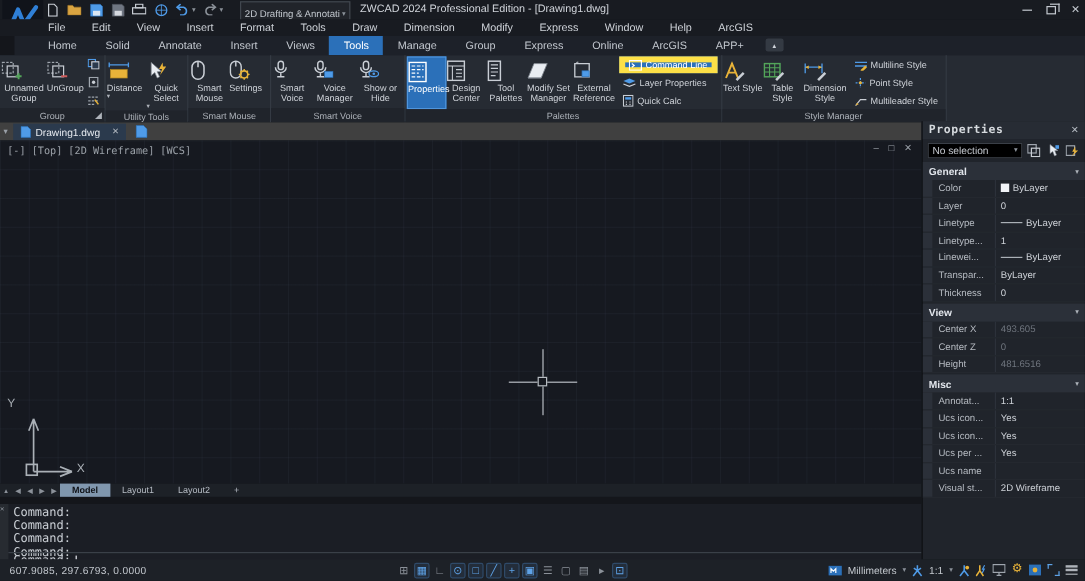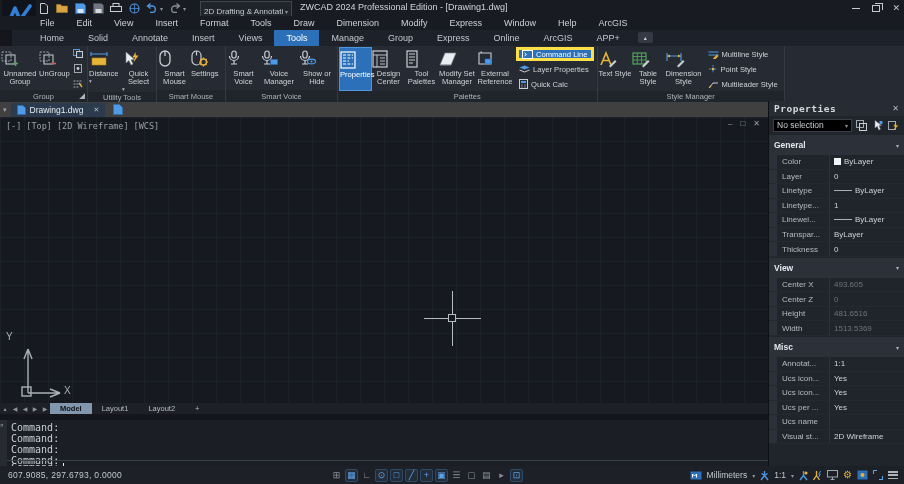--- a/index.html
+++ b/index.html
@@ -39,21 +39,21 @@
   .ricon{height:20px;display:flex;align-items:center;justify-content:center}
   .rtext{font-size:7.6px;line-height:8.2px;text-align:center;color:#ced2d8;margin-top:1px}
   .rbtn.active .rtext{color:#fff}
   .rcaret{font-size:5.5px;color:#aeb3ba;line-height:6px}
   .rlabel{height:12px;background:#20242b;display:flex;align-items:center;justify-content:center;position:relative}
   .rlabel span{font-size:7.5px;color:#aeb3ba}
   .launcher{position:absolute;right:2px;bottom:2px;font-size:5px;color:#8b9199}
   .minicol{display:flex;flex-direction:column;justify-content:space-between;padding:2px 1px;width:14px}
   .stack{display:flex;flex-direction:column;justify-content:center;gap:1px;padding:0 2px}
   .stackbtn{display:flex;align-items:center;gap:3px;height:14px;padding:0 3px;font-size:7.6px;color:#ced2d8;white-space:nowrap}
-  .stackbtn.active{background:#2b70b9;border:3px solid #fde047;color:#fff}
+  .stackbtn.active{background:#2b70b9;border:5px solid #fde047;color:#fff}
   
   #doctabs{position:absolute;left:0;top:102px;width:768px;height:15px;background:#404040;display:flex;align-items:flex-end}
   #doctabs .dcaret{font-size:7px;color:#9aa0a8;margin:0 4px 3px 3px}
   .doctab{height:14px;background:#2b3a4d;border-top:1px solid #3e5activ;display:flex;align-items:center;gap:4px;padding:0 6px;font-size:8.5px;color:#e6eaf0}
   .doctab .dclose{font-size:7px;color:#b6bcc4;margin-left:6px}
   .newdoc{margin:0 0 2px 8px}
   
   #canvas{position:absolute;left:0;top:117px;width:768px;height:286px;background:#161920;overflow:hidden;
     background-image:linear-gradient(rgba(130,150,185,.055) 1px,transparent 1px),linear-gradient(90deg,rgba(130,150,185,.055) 1px,transparent 1px);
     background-size:24px 24px}
@@ -95,21 +95,21 @@
   
   #props{position:absolute;left:768px;top:101px;width:136px;height:365px;background:#20242b;border-left:1px solid #0e1013}
   #ptitle{height:15px;background:#272c34;display:flex;align-items:center;justify-content:space-between;padding:0 5px}
   #ptitle .pt{font-size:9.5px;font-weight:bold;color:#d6dade;font-family:"DejaVu Sans Mono",monospace;letter-spacing:.5px}
   #ptitle .pclose{font-size:8px;color:#b6bcc4}
   #pselrow{height:18px;display:flex;align-items:center;gap:3px;padding:0 4px}
   #pseldrop{flex:1;height:13px;background:#000000;border:1px solid #3a3f47;display:flex;align-items:center;justify-content:space-between;padding:0 3px}
   #pseldrop .seltext{font-size:8.5px;color:#c6cad0}
   #pseldrop .selcaret{font-size:6px;color:#8b9199}
   .pselico{width:13px;height:13px;display:flex;align-items:center;justify-content:center}
-  .phead{height:15px;background:#2b3039;display:flex;align-items:center;justify-content:space-between;padding:10px 5px;margin-top:1px}
+  .phead{height:15px;background:#2b3039;display:flex;align-items:center;justify-content:space-between;padding:5px 5px;margin-top:1px}
   .phead span{font-size:8.5px;font-weight:bold;color:#e2e6ec}
   .phead .hcaret{font-size:6px;color:#aeb3ba;font-weight:normal}
   .prow{height:14.55px;display:flex;align-items:center;border-bottom:1px solid #24282f;position:relative;padding-left:8px}
   .prow:before{content:"";position:absolute;left:0;top:0;bottom:0;width:8px;background:#2b3039}
   .plabel{width:52px;font-size:8px;color:#b6bbc2;padding-left:5px;white-space:nowrap;overflow:hidden}
   .pval{flex:1;font-size:8px;color:#ced2d8;display:flex;align-items:center;gap:3px;border-left:1px solid #2c313a;padding-left:4px;height:100%}
   .pval.ro{color:#6e747d}
   .swatch{width:7px;height:7px;background:#f2f4f7;display:inline-block}
   .linesample{width:18px;height:1px;background:#aab0b6;display:inline-block}
   
@@ -747,26 +747,20 @@
     <span class="pval ro">
         <span>0</span>
       </span>
   </div>
   <div class="prow">
     <span class="plabel">Height</span>
     <span class="pval ro">
         <span>481.6516</span>
       </span>
   </div>
-  <div class="prow">
-    <span class="plabel">Width</span>
-    <span class="pval ro">
-        <span>1513.5369</span>
-      </span>
-  </div>
 
   <div class="phead">
     <span>Misc</span>
     <span class="hcaret">▾</span>
   </div>
   <div class="prow">
     <span class="plabel">Annotat...</span>
     <span class="pval">
         <span>1:1</span>
       </span>

